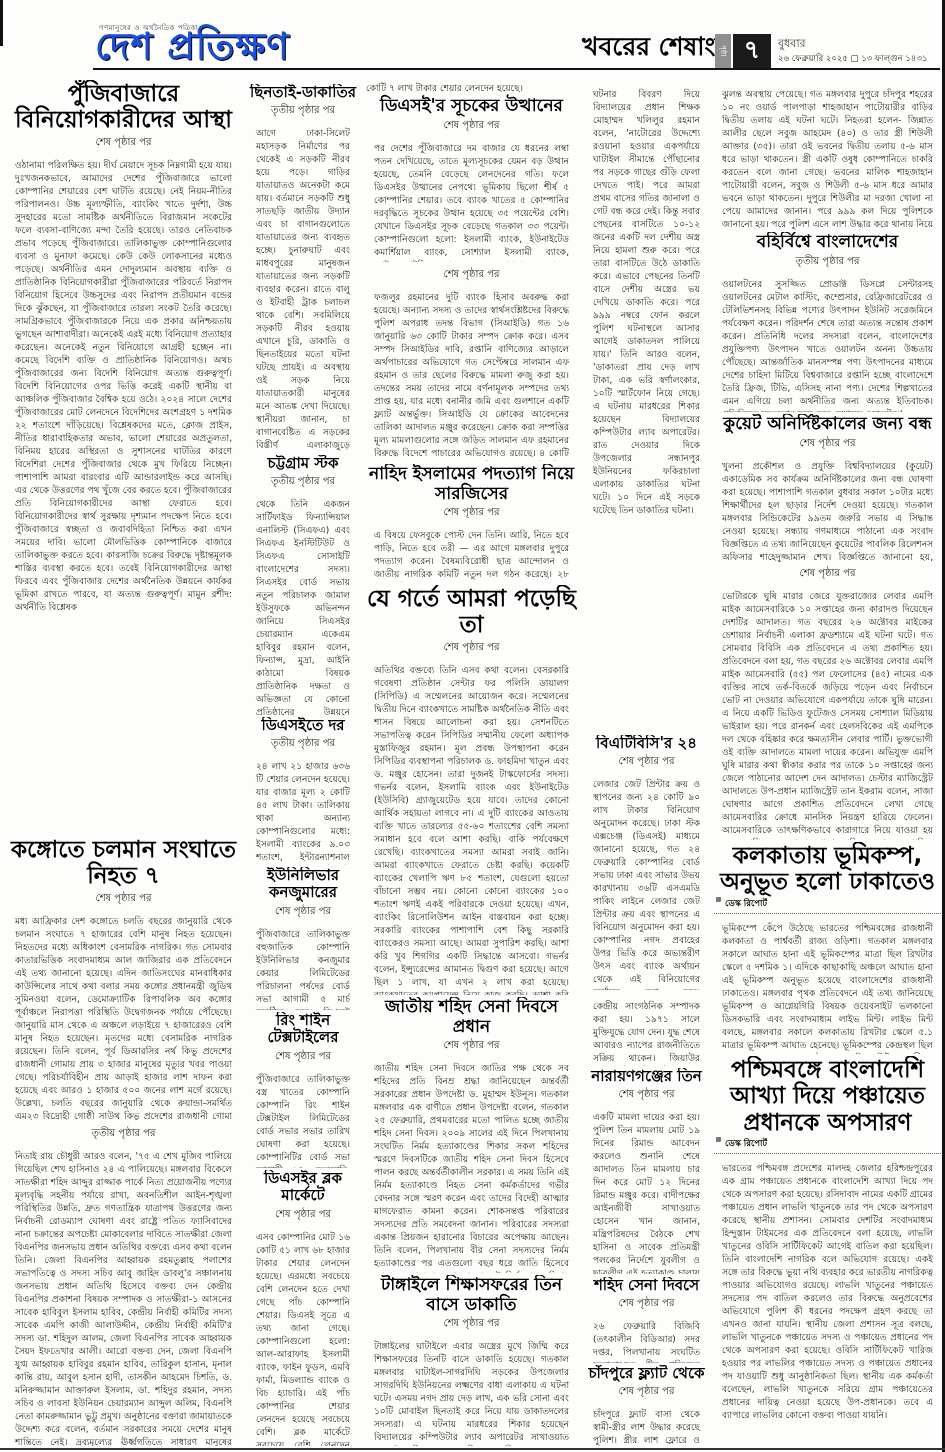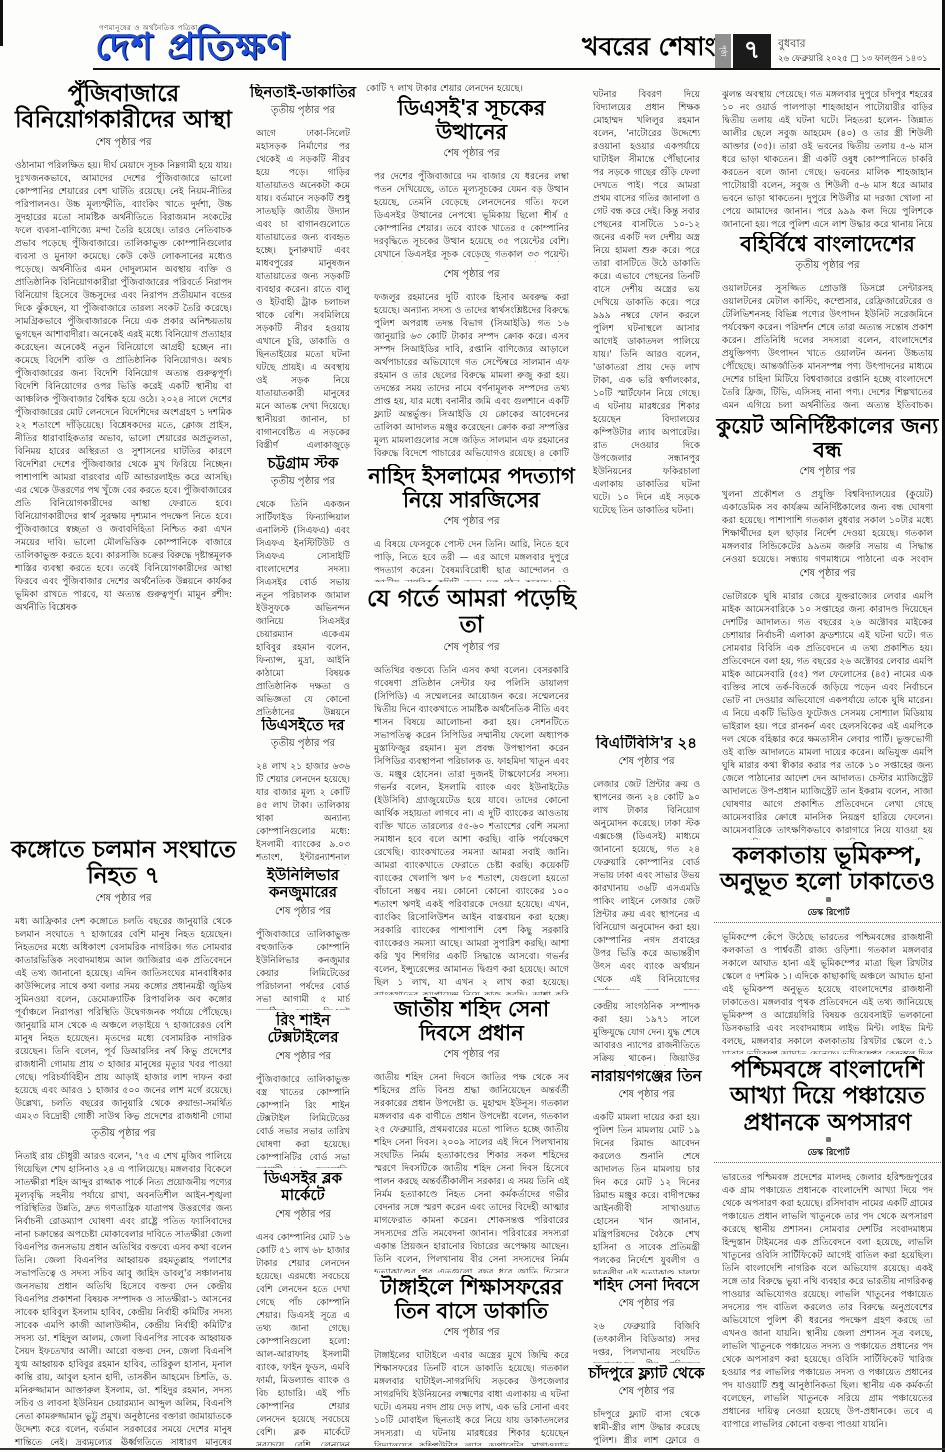--- a/index.html
+++ b/index.html
@@ -21,24 +21,24 @@
             writing-mode:vertical-rl;text-orientation:mixed;}
   .pg-num{position:absolute;left:733px;top:34px;width:38px;height:34px;background:#1b1b1b;color:#fff;
           font-size:25px;font-weight:bold;display:flex;align-items:center;justify-content:center;}
   .day{position:absolute;left:778px;top:35px;font-size:11px;font-weight:normal;color:#404040;}
   .date{position:absolute;left:778px;top:52px;font-size:8.5px;color:#222;white-space:nowrap;}
 
   
   .article{position:absolute;overflow:hidden;}
   .hl{font-weight:bold;color:#000;text-align:center;line-height:1.15;margin:0 0 1px 0;}
   .h-xl{font-size:23px;}
-  .h-lg{font-size:21px;}
+  .h-lg{font-size:17px;}
   .h-md{font-size:15px;}
   .kicker{font-size:10px;text-align:center;color:#222;margin:1px 0 3px 0;}
-  .byline{font-size:8.5px;font-weight:bold;color:#111;margin:2px 0 1px 2px;display:flex;align-items:center;gap:4px;flex-direction:column;}
+  .byline{font-size:8.5px;font-weight:bold;color:#111;margin:2px 0 1px 2px;display:flex;gap:4px;}
   .byline .dot{width:5px;height:5px;background:#777;border-radius:1px;display:inline-block;}
   .dotted{border-top:1px dotted #666;margin:2px 0 3px 0;height:0;}
   .body{font-size:9px;line-height:13px;text-align:justify;margin:8px;color:#1c1c1c;
         word-break:break-word;}
   .pre-line{font-size:9px;line-height:12px;margin:0 0 2px 0;color:#1c1c1c;}
 </style>
 </head>
 <body>
 
 <div id="page">

